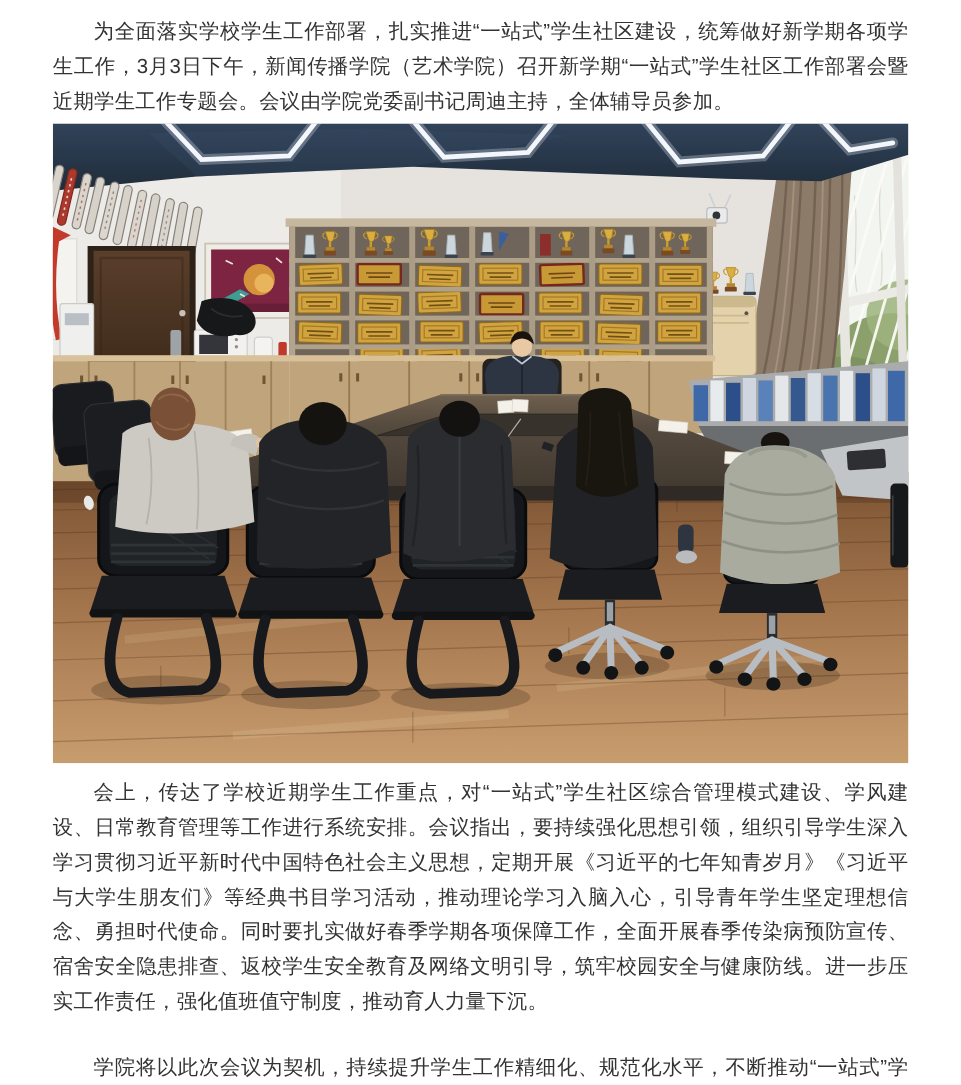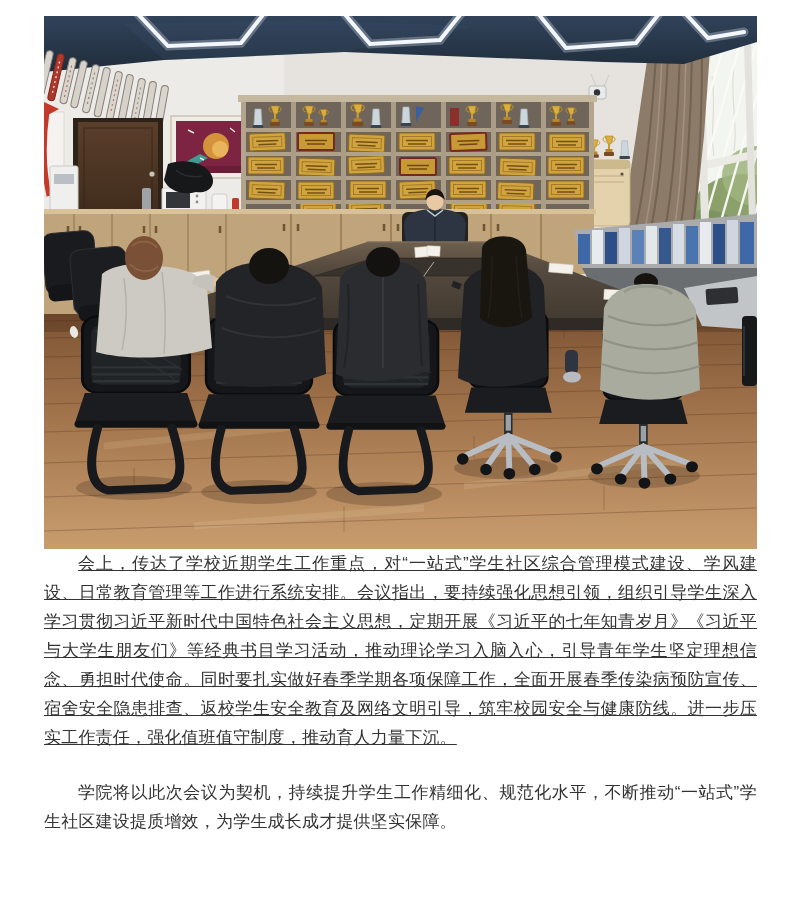--- a/index.html
+++ b/index.html
@@ -10,35 +10,36 @@
   }
   .article{
     padding:12px 44px 0 44px;
     color:var(--c-text,#333333);
     font-size:17px;line-height:29px;
   }
   .article p{
     margin:0;text-indent:2em;text-align:justify;
     letter-spacing:.2px;
   }
-  .article p.para-2{text-decoration:underline;}
+  .article p.para-2{margin-top:10px;}
   .article p.para-3{margin-top:26px;}
   figure.photo{margin:4px 0 0 0;width:713px;height:533px;}
   figure.photo svg{display:block;width:713px;height:533px;}
   
   .f-wall{fill:var(--c-wall,#e6e3df);}
   .f-gold{fill:var(--c-gold,#d2a43f);}
   .f-wood{fill:var(--c-wood,#c0a47c);}
   .f-curtain{fill:var(--c-curtain,#8d7b69);}
 </style>
 </head>
 <body>
 
 <div class="article">
 
+  <p class="para-1">为全面落实学校学生工作部署，扎实推进“一站式”学生社区建设，统筹做好新学期各项学生工作，3月3日下午，新闻传播学院（艺术学院）召开新学期“一站式”学生社区工作部署会暨近期学生工作专题会。会议由学院党委副书记周迪主持，全体辅导员参加。</p>
 
   <figure class="photo">
     <svg viewBox="0 0 713 533" aria-hidden="true">
       <defs>
         <linearGradient id="gCeil" x1="0" y1="0" x2="0" y2="1">
           <stop offset="0" stop-color="#31435a"></stop>
             <stop offset="1" stop-color="#1f2c3a"></stop>
         </linearGradient>
         <linearGradient id="gFloor" x1="0" y1="0" x2="0" y2="1">
           <stop offset="0" stop-color="#7a5232"></stop>

